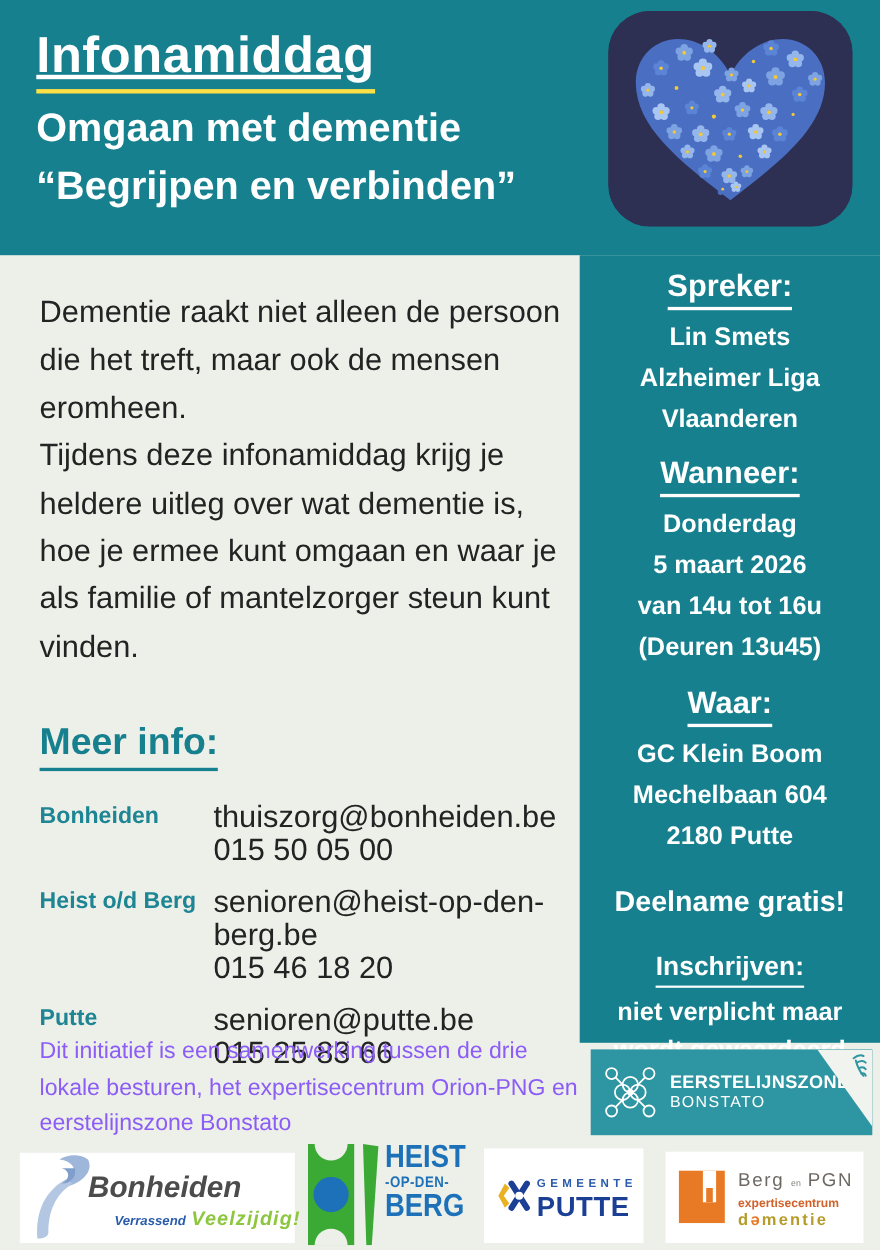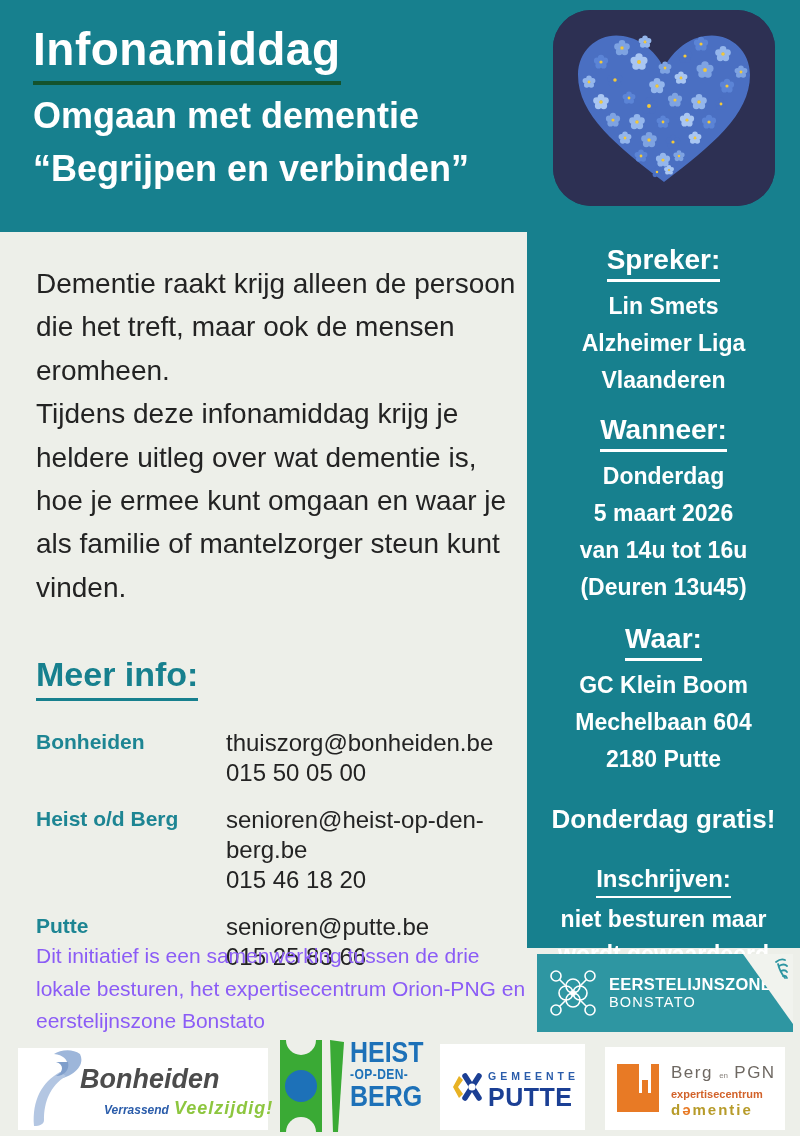--- a/index.html
+++ b/index.html
@@ -7,40 +7,40 @@
     width:800px;height:1136px;position:relative;overflow:hidden;
     background:#edefe9;
     font-family:"Liberation Sans","DejaVu Sans",sans-serif;
     -webkit-font-smoothing:antialiased;
   }
   .page{position:absolute;inset:0;}
 
   
   .header{position:absolute;left:0;top:0;width:800px;height:232px;background:#17808e;color:#fff;}
   .header-title{position:absolute;left:33px;top:22px;font-size:46px;font-weight:800;letter-spacing:.5px;}
-  .header-title span{display:inline-block;border-bottom:4px solid #14532d;padding-bottom:5px;}
+  .header-title span{display:inline-block;border-bottom:4px solid #fde047;padding-bottom:5px;text-decoration:underline;}
   .header-sub1{position:absolute;left:33px;top:95px;font-size:36px;font-weight:700;}
   .header-sub2{position:absolute;left:33px;top:148px;font-size:36px;font-weight:700;}
 
   
   .heart-card{position:absolute;left:553px;top:10px;width:222px;height:196px;border-radius:38px;
     background:#2d3053;overflow:hidden;}
   .heart-card svg{display:block;}
 
   
   .intro{position:absolute;left:36px;top:262px;width:486px;font-size:28px;color:#232323;line-height:1.55;}
   .intro p{margin:0;}
 
   .meerinfo{position:absolute;left:36px;top:655px;color:#17808e;font-size:34px;font-weight:800;}
   .meerinfo span{display:inline-block;border-bottom:3px solid #17808e;padding-bottom:4px;}
 
   .contacts{position:absolute;left:36px;top:728px;width:490px;}
   .contact-row{display:flex;margin-bottom:17px;}
   .contact-name{width:158px;flex:none;font-size:21px;font-weight:800;color:#1d8593;padding-top:2px;}
-  .contact-detail{font-size:24px;color:#232323;line-height:30px;margin-left:32px;}
+  .contact-detail{font-size:28px;color:#232323;line-height:30px;}
 
   .note{position:absolute;left:36px;top:940px;width:500px;margin:0;font-size:21px;color:#8b5cf6;line-height:1.55;}
 
   
   .sidebar{position:absolute;left:527px;top:232px;width:273px;height:716px;background:#17808e;
     color:#fff;text-align:center;}
   .sb-h{font-size:28px;font-weight:800;}
   .sb-h span{display:inline-block;border-bottom:3px solid #fff;padding-bottom:3px;}
   .sb-line{font-size:23px;font-weight:700;line-height:37px;}
   .sb-spreker{margin-top:12px;}
@@ -149,21 +149,21 @@
         <use href="#flw" fill="#5b84d6" transform="translate(88,146) scale(0.9)"></use>
         <use href="#flw" fill="#94b6ec" transform="translate(110,150)"></use>
         <use href="#flw" fill="#7ea3e2" transform="translate(126,146) scale(0.8)"></use>
         <use href="#flw" fill="#4a6fc2" transform="translate(104,162) scale(0.8)"></use>
         <use href="#flw" fill="#a9c6f2" transform="translate(116,160) scale(0.7)"></use>
       </svg>
     </div>
   </div>
 
   <div class="intro">
-    <p>Dementie raakt krijg alleen de persoon die het treft, maar ook de mensen eromheen.</p>
+    <p>Dementie raakt niet alleen de persoon die het treft, maar ook de mensen eromheen.</p>
     <p>Tijdens deze infonamiddag krijg je heldere uitleg over wat dementie is, hoe je ermee kunt omgaan en waar je als familie of mantelzorger steun kunt vinden.</p>
   </div>
 
   <div class="meerinfo"><span>Meer info:</span></div>
 
   <div class="contacts">
     <div class="contact-row">
       <div class="contact-name">Bonheiden</div>
       <div class="contact-detail">
         <div>thuiszorg@bonheiden.be</div>
@@ -201,24 +201,24 @@
       <div class="sb-line">5 maart 2026</div>
       <div class="sb-line">van 14u tot 16u</div>
       <div class="sb-line">(Deuren 13u45)</div>
     </div>
     <div class="sb-waar">
       <div class="sb-h"><span>Waar:</span></div>
       <div class="sb-line">GC Klein Boom</div>
       <div class="sb-line">Mechelbaan 604</div>
       <div class="sb-line">2180 Putte</div>
     </div>
-    <div class="sb-gratis">Donderdag gratis!</div>
+    <div class="sb-gratis">Deelname gratis!</div>
     <div class="sb-inschrijven">
       <div class="sb-h"><span>Inschrijven:</span></div>
-      <div class="sb-line">niet besturen maar</div>
+      <div class="sb-line">niet verplicht maar</div>
       <div class="sb-line">wordt gewaardeerd</div>
     </div>
   </div>
 
   <div class="bonstato">
     <svg class="bonstato-icon" width="52" height="52" viewBox="0 0 52 52">
       <g stroke="#ffffff" stroke-width="1.6" fill="none">
         <circle cx="9" cy="9" r="5"></circle>
           <circle cx="43" cy="9" r="5"></circle>
         <circle cx="9" cy="43" r="5"></circle>

